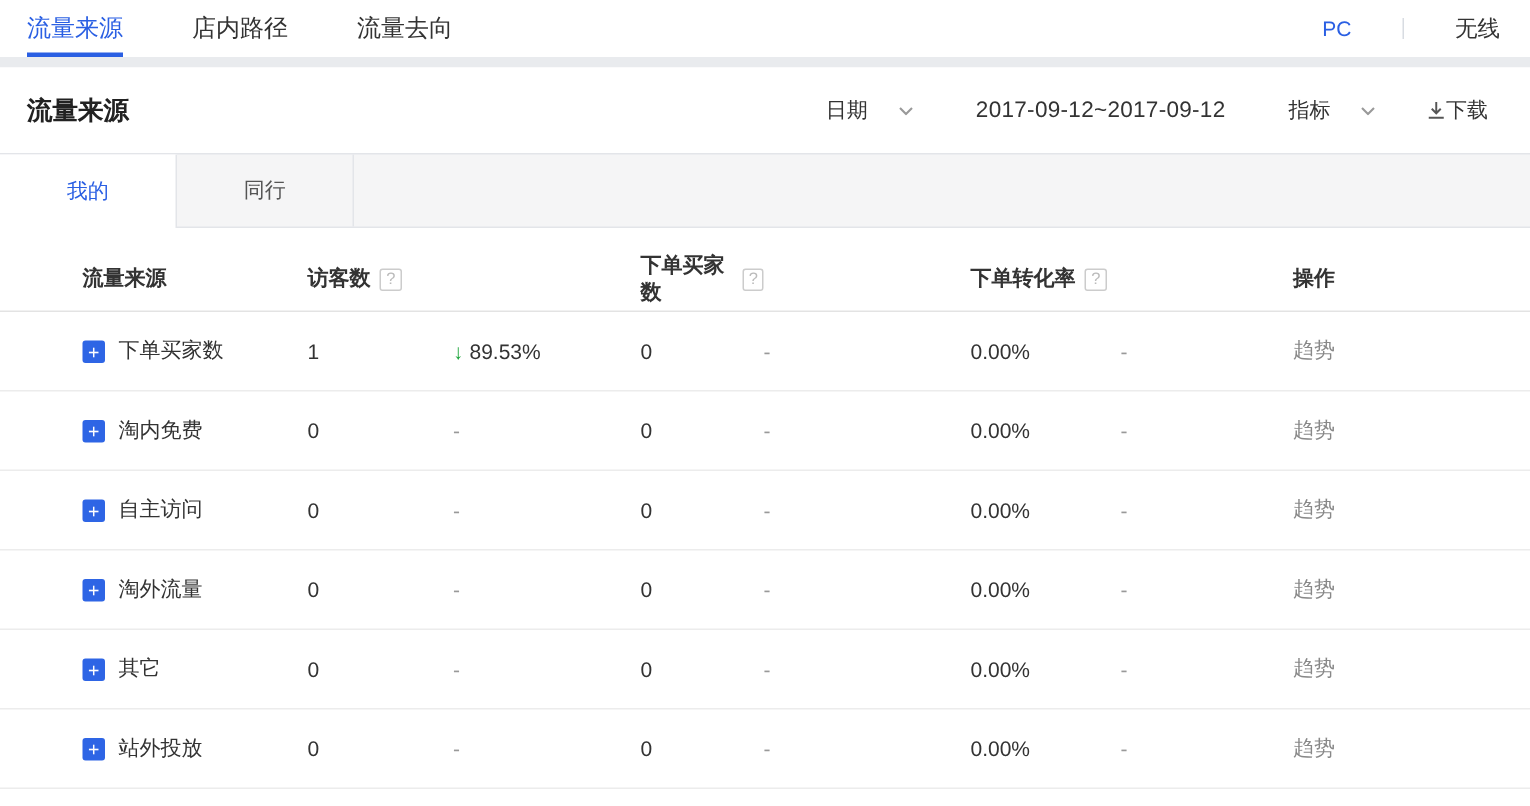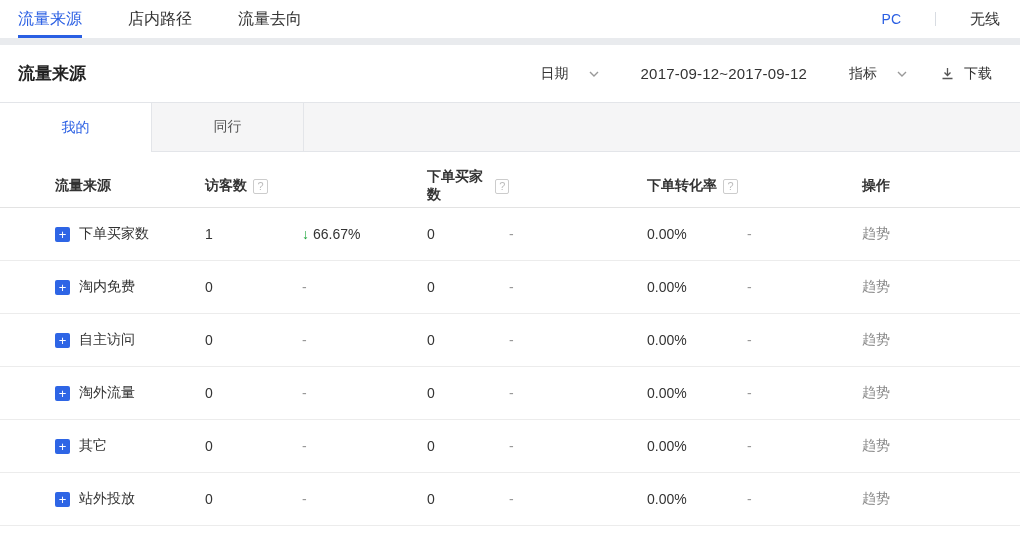--- a/index.html
+++ b/index.html
@@ -20,28 +20,28 @@
 
   .gray-band { height:7px; background:#e9ebee; }
 
   
   .page-header { display:flex; justify-content:space-between; align-items:center;
                  height:57px; padding:0 28px 0 18px; background:#fff; }
   .page-title { font-size:17px; font-weight:bold; color:#222; }
   .toolbar { display:flex; align-items:center; }
   .dd { display:flex; align-items:center; gap:20px; font-size:14px; color:#333; cursor:pointer; }
   .date-range { font-size:15px; color:#333; margin:0 42px; cursor:pointer; letter-spacing:.2px; }
-  .download { display:flex; align-items:center; gap:10px; font-size:14px; color:#333;
+  .download { display:flex; align-items:center; gap:0; font-size:14px; color:#333;
               margin-left:34px; cursor:pointer; }
   .chev { width:10px; height:6px; display:inline-block; }
 
   
   .view-tabs { display:flex; height:50px; background:#f5f5f6;
                border-top:1px solid #e3e5e9; border-bottom:1px solid #e3e5e9; }
-  .vtab { width:152px; display:flex; align-items:center; justify-content:center;
+  .vtab { width:118px; display:flex; align-items:center; justify-content:center;
           font-size:14px; color:#555; cursor:pointer; border-right:1px solid #e3e5e9; }
   .vtab.active { background:#fff; color:#2a5fe3; margin-bottom:-1px; }
   .vtab-filler { flex:1; }
 
   
   .ttable { margin-top:13px; }
   .trow, .thead { display:grid;
       grid-template-columns:150px 97px 125px 82px 138px 100px 115px auto;
       align-items:center; padding-left:55px; }
   .thead { height:43px; border-bottom:1px solid #e3e3e3; }
@@ -132,21 +132,21 @@
   </div>
   <div id="tbody">
   <div class="trow">
     <div class="name-cell">
       <span class="expand">+</span>
       <span class="src-name">下单买家数</span>
     </div>
     <div class="val">1</div>
     <div class="chg">
       <span class="arrow-down">↓</span>
-      <span class="num">66.67%</span>
+      <span class="num">89.53%</span>
     </div>
     <div class="val">0</div>
     <div class="chg">-</div>
     <div class="val">0.00%</div>
     <div class="chg">-</div>
     <div class="action">趋势</div>
   </div>
 
   <div class="trow">
     <div class="name-cell">

